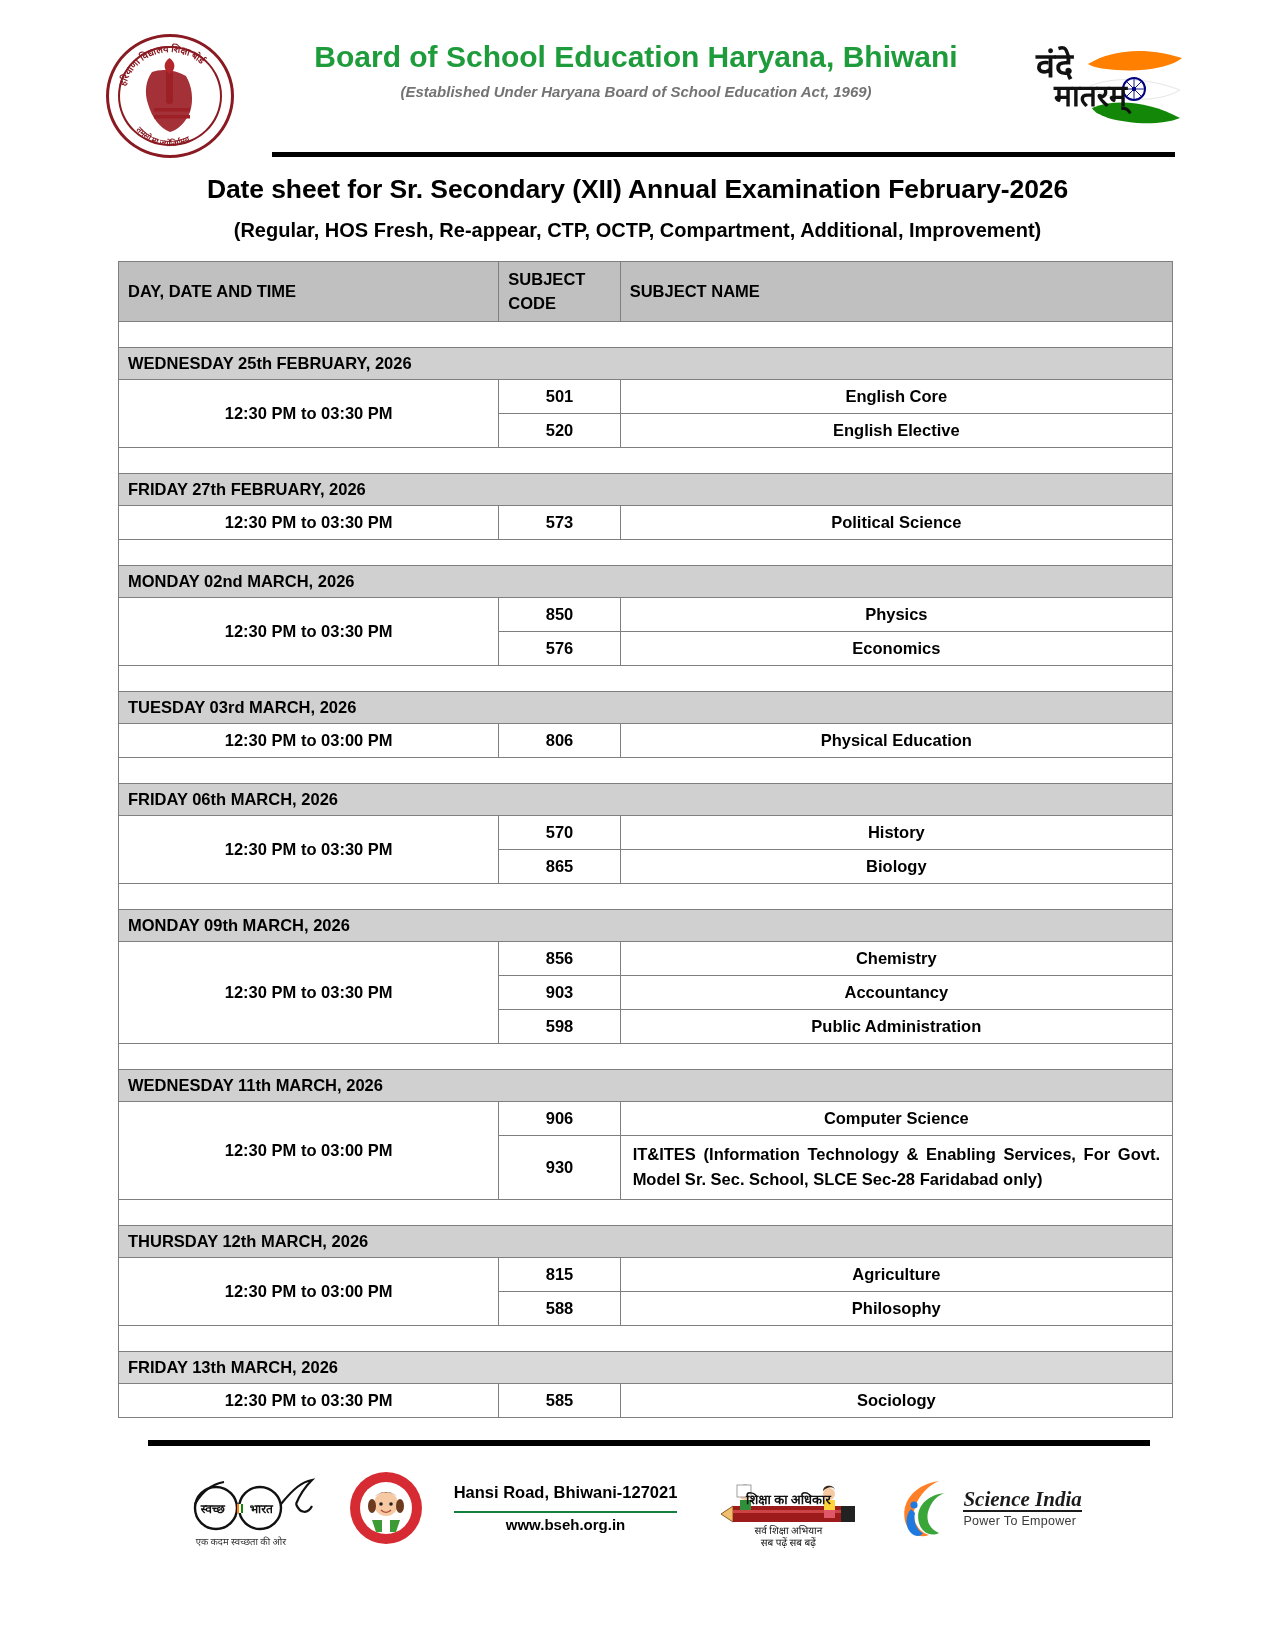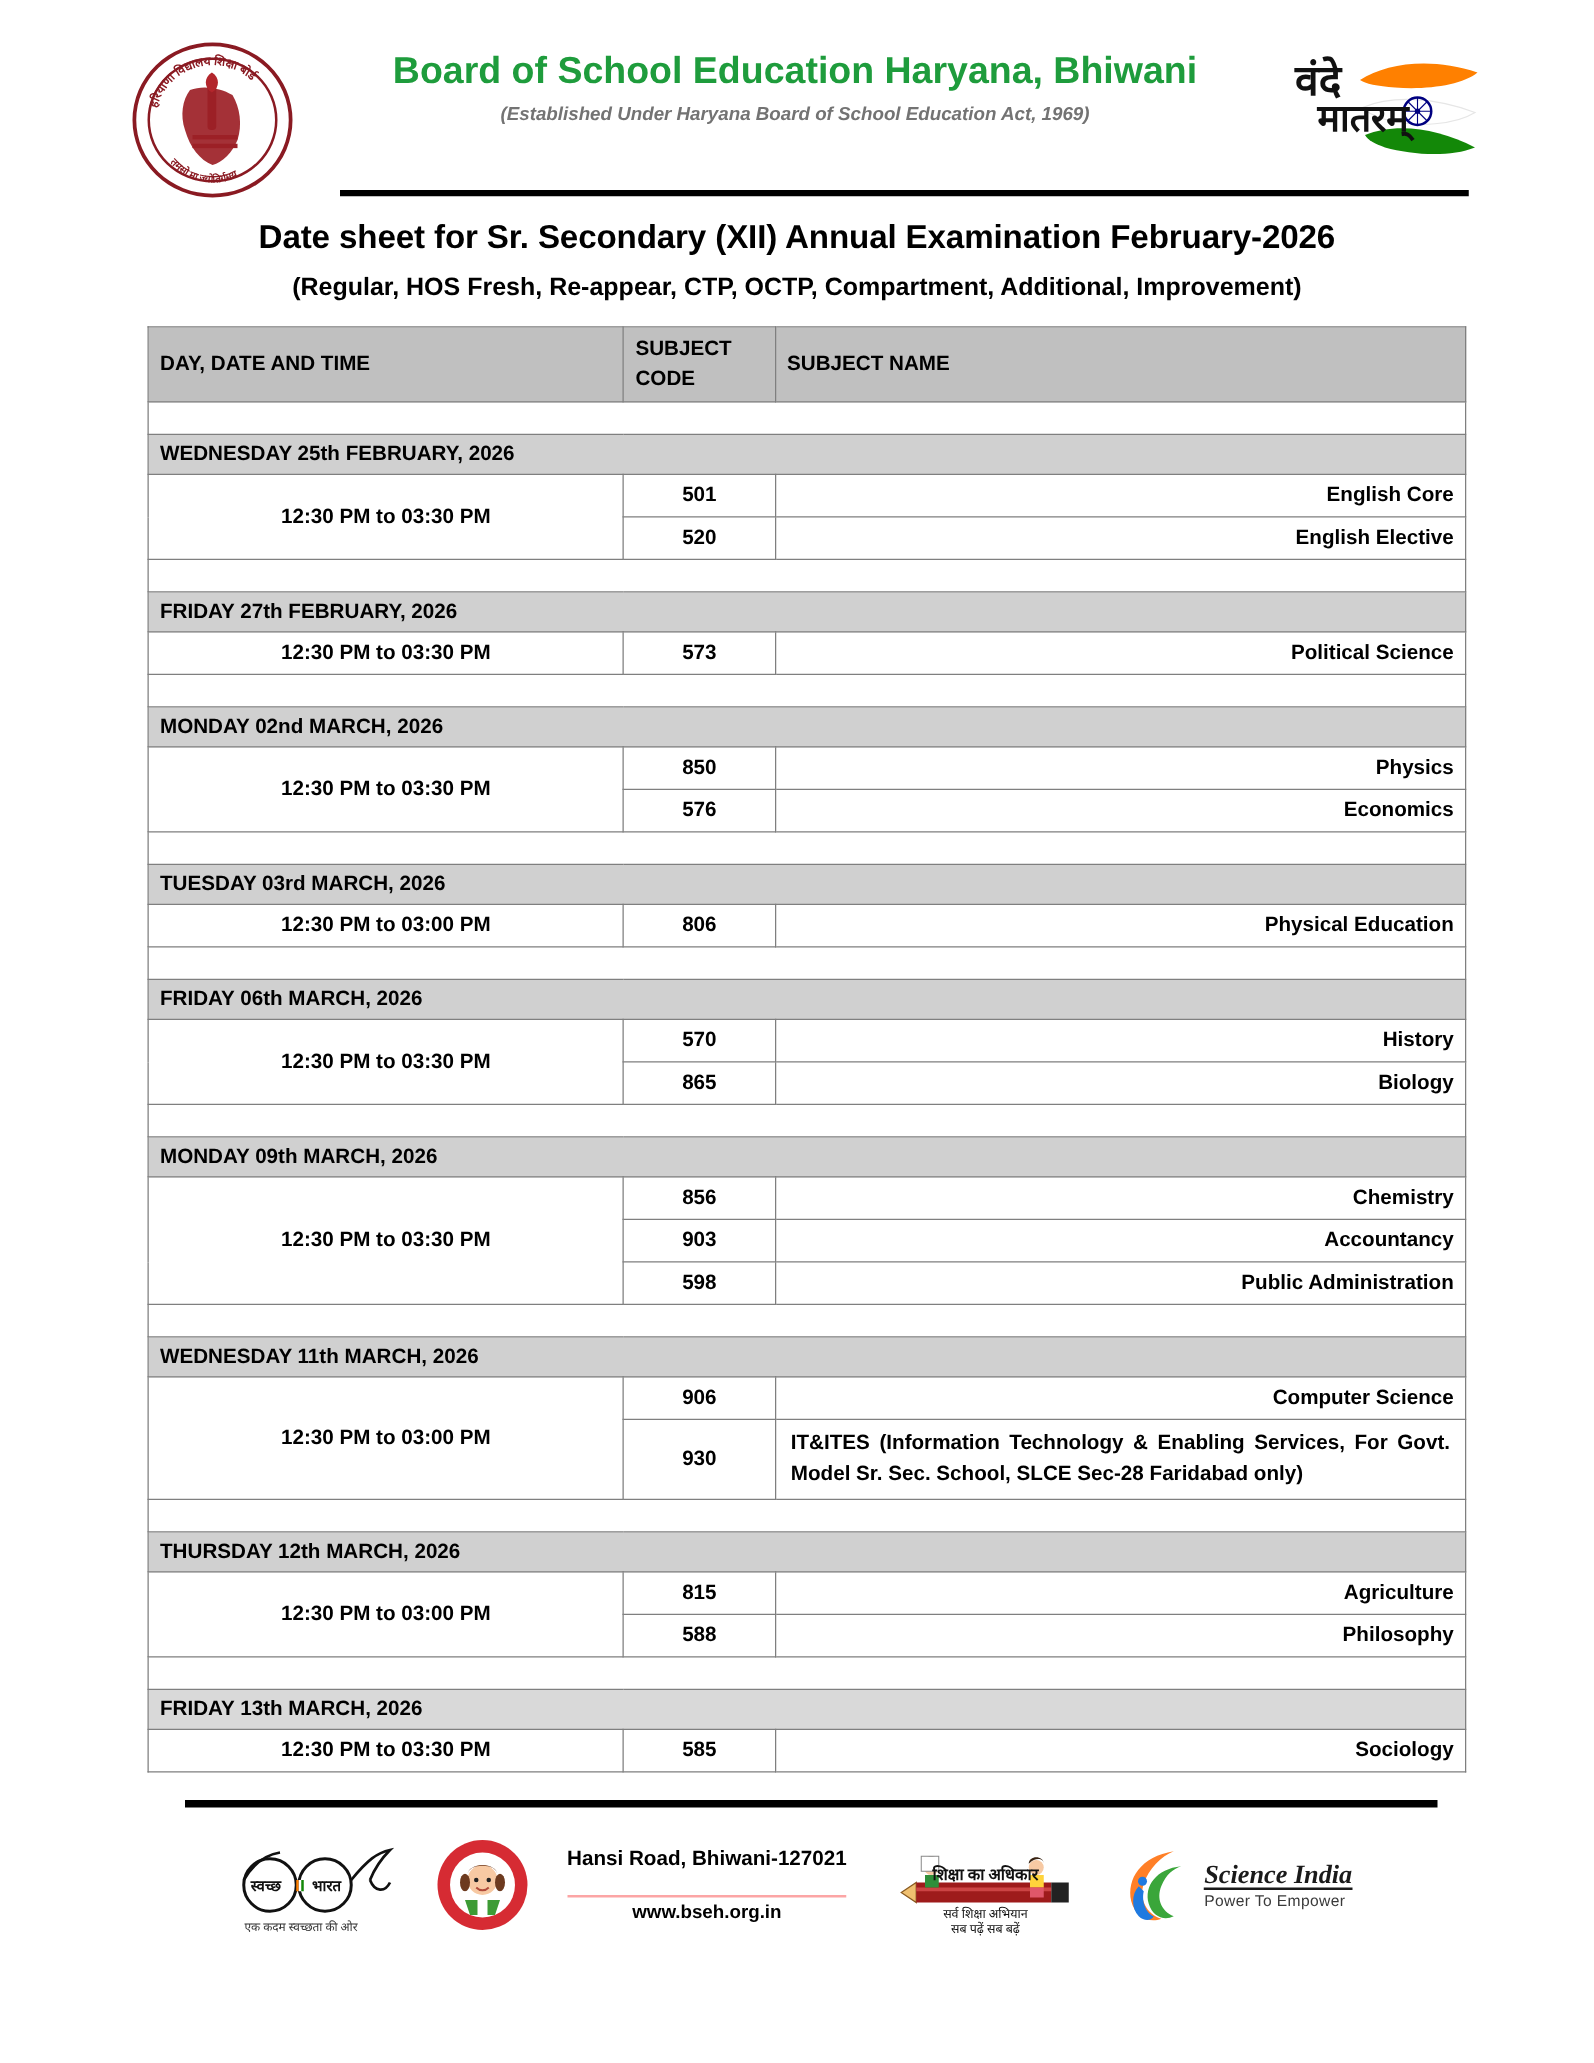--- a/index.html
+++ b/index.html
@@ -164,21 +164,21 @@
   }
   .dayrow.shade-light td { background: #d9d9d9 !important; }
 
   td.time {
     text-align: center;
   }
   td.code {
     text-align: center;
   }
   td.name {
-    text-align: right;
+    text-align: center;
     padding-left: 12px;
   }
   td.name.justify {
     text-align: justify;
     text-align-last: left;
     line-height: 1.52;
     padding: 6px 12px 7px 12px;
   }
   td.r-h { height: 34px; }
 
@@ -214,22 +214,22 @@
   .beti { width: 76px; height: 76px; position: relative; }
 
   .addr {
     font-size: 16.5px;
     font-weight: bold;
     text-align: center;
     line-height: 1.5;
     padding: 0 4px;
   }
   .addr .l1 {
-    border-bottom: 2px solid #fca5a5;
-    padding-bottom: 16px;
+    border-bottom: 2px solid #15803d;
+    padding-bottom: 6px;
     display: block;
   }
   .addr .l2 { display: block; padding-top: 1px; font-size: 15px; }
 
   .rte { width: 162px; height: 80px; position: relative; }
   .rte .rt1, .rte .rt2, .rte .rt3 {
     position: absolute;
     font-family: "Liberation Serif", serif;
     text-align: center;
     width: 100%;

